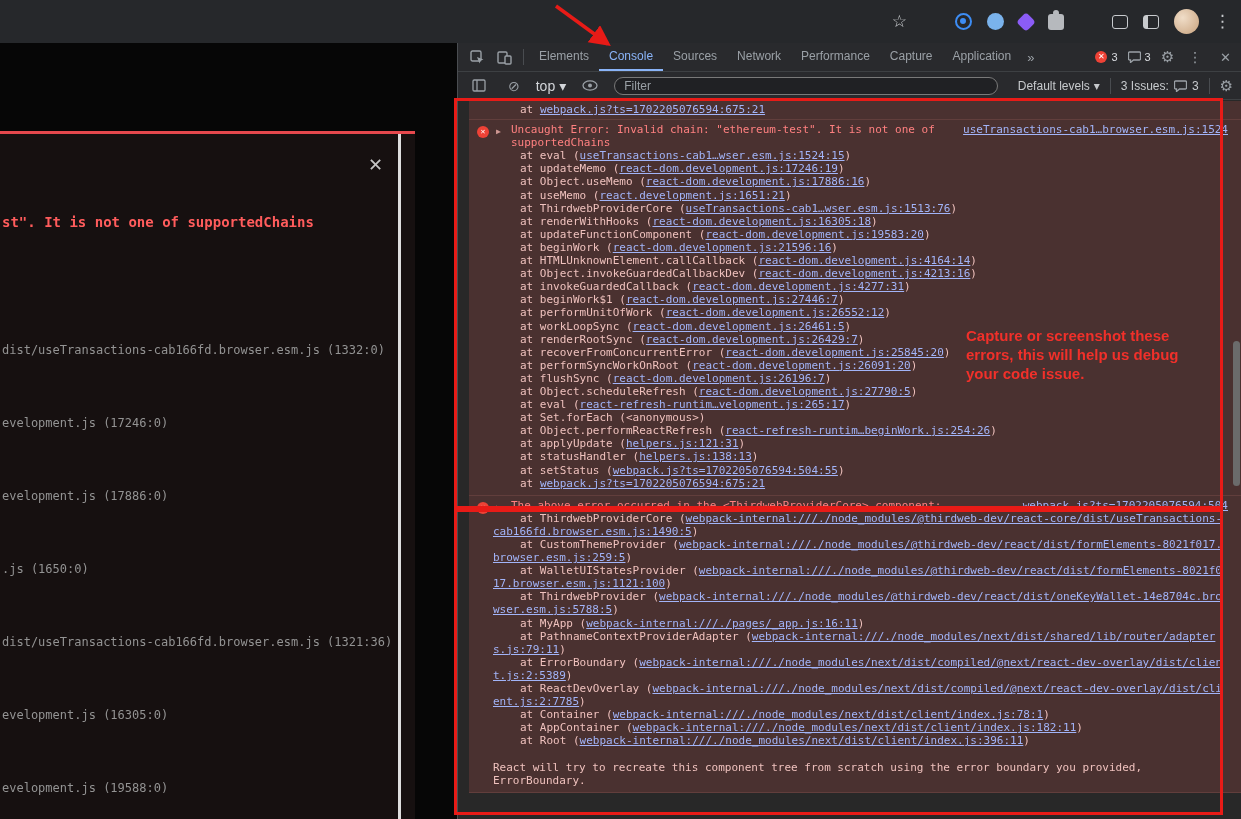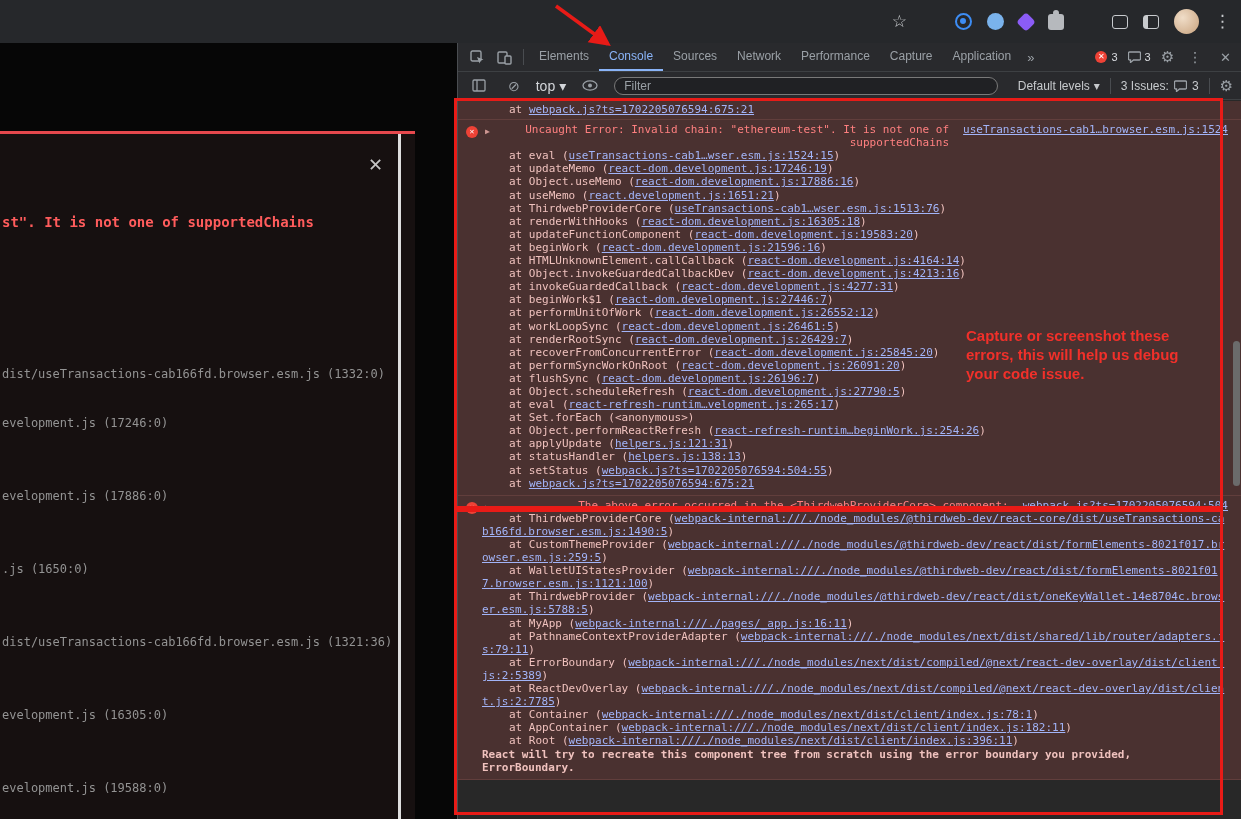--- a/index.html
+++ b/index.html
@@ -49,33 +49,33 @@
 
   .dt-toolbar { height:28px; background:#292a2d; border-bottom:1px solid #3d4043; display:flex; align-items:center; padding:0 8px; gap:10px; }
   .ctx-select { display:flex; align-items:center; gap:4px; color:#d2d5d9; font-size:14px; cursor:pointer; }
   .filter-input { width:388px; height:18px; background:#202124; border:1px solid #797979; border-radius:10px; color:#e8eaed; font-size:12px; padding:0 9px; outline:none; }
   .filter-input::placeholder { color:#9aa0a6; }
   .levels { display:flex; align-items:center; gap:4px; color:#c7cacd; font-size:12px; margin-left:10px; cursor:pointer; white-space:nowrap; }
   .v-sep { width:1px; height:16px; background:#494c50; }
   .issues { display:flex; align-items:center; gap:5px; color:#c7cacd; font-size:12px; cursor:pointer; white-space:nowrap; }
 
   .dt-console { position:absolute; left:0; top:58px; width:784px; height:718px; overflow:hidden; background:#282828;
-                font-family:"DejaVu Sans Mono", monospace; font-size:11px; line-height:13.1px; }
+                font-family:"DejaVu Sans Mono", monospace; font-size:11px; line-height:13.1px;padding-left:11px; }
   .console-row { position:relative; background:#4a3130; border-bottom:1px solid #613e3c; padding:3px 14px 5px 24px; color:#f0c2be; }
   .console-row.partial { padding-top:2px; padding-bottom:3px; }
   .row-head { display:flex; align-items:flex-start; }
   .err-badge { position:absolute; left:8px; top:6px; width:12px; height:12px; border-radius:50%; background:#ee4236; color:#fff; font-size:8px; display:flex; align-items:center; justify-content:center; line-height:1; }
   .expand-caret { position:absolute; left:27px; top:5px; color:#cf9893; font-size:8px; }
-  .err-msg { flex:1; padding-left:18px; color:#ff8080; white-space:pre-wrap;text-align:right; }
+  .err-msg { flex:1; padding-left:18px; color:#ff8080; white-space:pre-wrap; }
   .src-link { margin-left:14px; white-space:nowrap; }
   .clink { color:#a2b4f8; text-decoration:underline; cursor:pointer; }
   .stack1 .stack-line { padding-left:27px; white-space:pre; }
   .stack2 { word-break:break-all; }
   .stack2 .stack-line { text-indent:27px; white-space:pre-wrap; }
-  .err-footer { color:#f0c2be; white-space:pre-wrap;font-weight:bold; }
+  .err-footer { margin-top:13px; color:#f0c2be; white-space:pre-wrap; }
   .console-scroll-thumb { position:absolute; right:2px; top:240px; width:7px; height:145px; border-radius:4px; background:#6b6b6b; }
 
   
   .annot { position:absolute; pointer-events:none; }
   .annot-rect { border:3px solid #e81b17; }
   .annot-note { left:966px; top:326px; width:218px; color:#f1302a; font-size:15px; font-weight:700; line-height:19px; }
   .annot-arrow { left:540px; top:0; }
 </style>
 </head>
 <body>
@@ -94,21 +94,21 @@
     <span class="avatar"></span>
     <span class="tb-glyph">⋮</span>
   </div>
 </div>
 
 <div class="page-area">
   <div class="nextjs-overlay">
     <span class="overlay-close">✕</span>
     <div class="overlay-error">st". It is not one of supportedChains</div>
     <div>
-        <div class="overlay-stack-line" style="top: 209px; margin-top: 24px;">dist/useTransactions-cab166fd.browser.esm.js (1332:0)</div>
+        <div class="overlay-stack-line" style="top: 209px;">dist/useTransactions-cab166fd.browser.esm.js (1332:0)</div>
         <div class="overlay-stack-line" style="top: 282px;">evelopment.js (17246:0)</div>
         <div class="overlay-stack-line" style="top: 355px;">evelopment.js (17886:0)</div>
         <div class="overlay-stack-line" style="top: 428px;">.js (1650:0)</div>
         <div class="overlay-stack-line" style="top: 501px;">dist/useTransactions-cab166fd.browser.esm.js (1321:36)</div>
         <div class="overlay-stack-line" style="top: 574px;">evelopment.js (16305:0)</div>
         <div class="overlay-stack-line" style="top: 647px;">evelopment.js (19588:0)</div>
       </div>
     <div class="overlay-scrollbar"></div>
   </div>
 </div>

